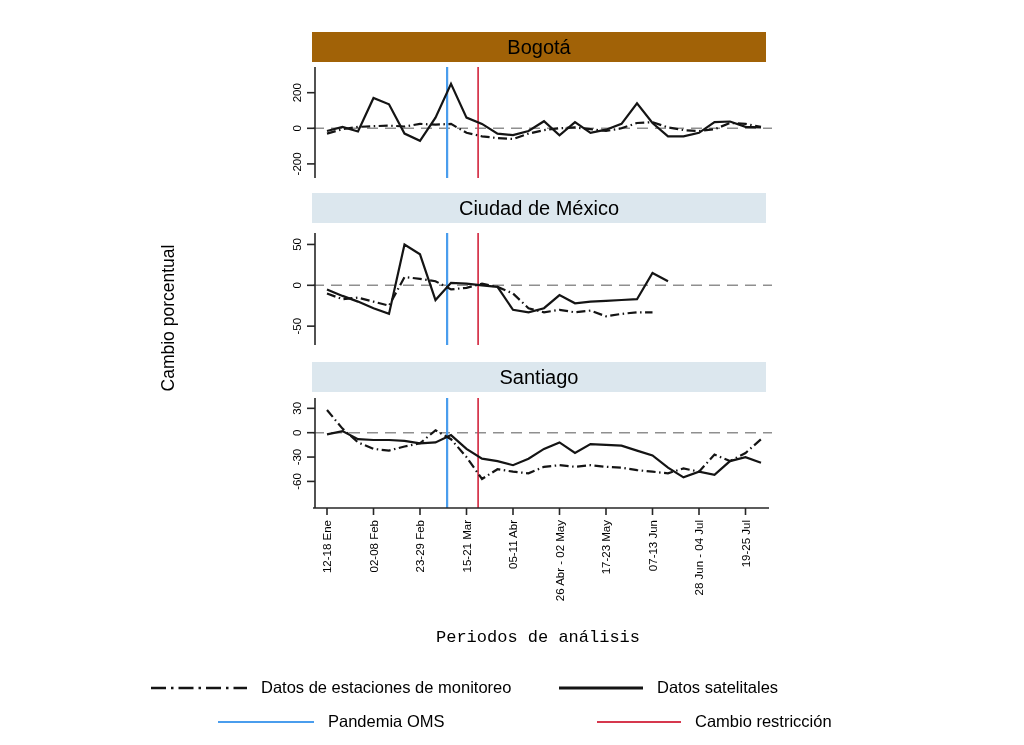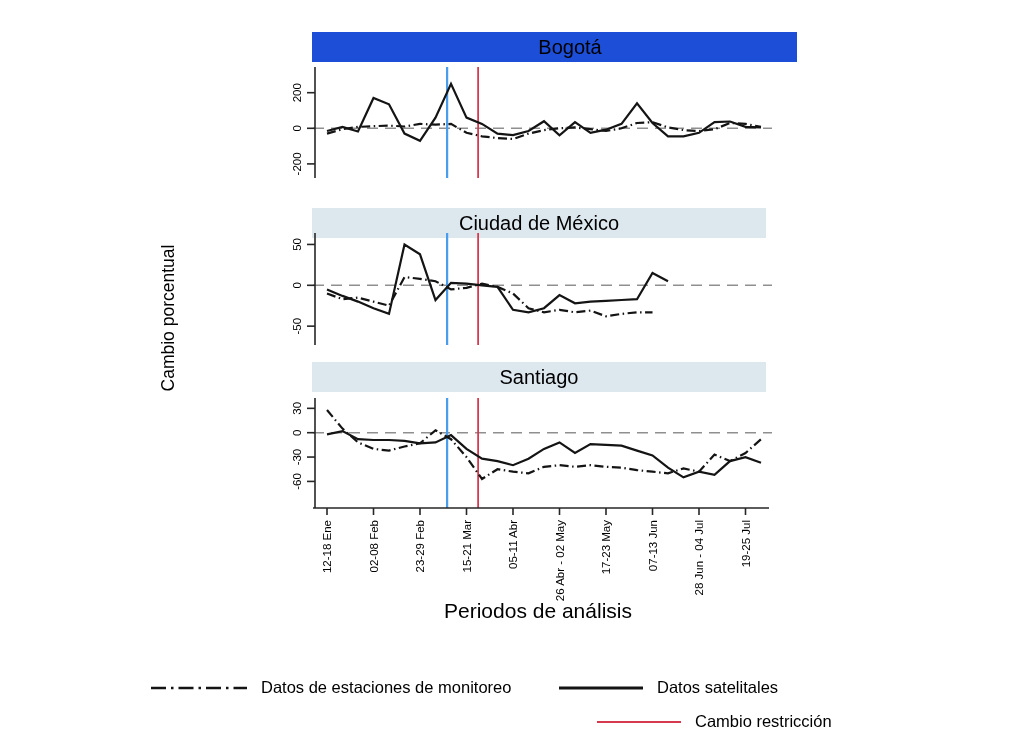--- a/index.html
+++ b/index.html
@@ -11,38 +11,38 @@
     position:absolute;left:312px;width:454px;height:30px;
     display:flex;align-items:center;justify-content:center;
     font-size:20px;line-height:30px;
   }
   .ylabel{
     position:absolute;left:168px;top:318px;
     transform:translate(-50%,-50%) rotate(-90deg);
     font-size:17.5px;white-space:nowrap;
   }
   .xlabel{
-    position:absolute;left:538px;top:611px;
+    position:absolute;left:538px;top:637px;
     transform:translate(-50%,-50%);
-    font-size:21px;white-space:nowrap;
+    font-size:17px;white-space:nowrap;font-family:Liberation Mono, monospace;
   }
   #chart-svg{position:absolute;left:0;top:0;}
   .legend-item{
     position:absolute;display:flex;align-items:center;gap:13px;
     font-size:16.5px;white-space:nowrap;
   }
   .legend-item svg{display:block;}
 </style>
 </head>
 <body>
 
 <div class="canvas">
 
-  <div class="panel-header" style="top: 32px; background: #1d4ed8; padding-left: 31px;">Bogotá</div>
-  <div class="panel-header" style="top: 208px; background: rgb(220, 231, 238);">Ciudad de México</div>
+  <div class="panel-header" style="top: 32px; background: #a16207;">Bogotá</div>
+  <div class="panel-header" style="top: 193px; background: rgb(220, 231, 238);">Ciudad de México</div>
   <div class="panel-header" style="top: 362px; background: rgb(220, 231, 238); text-align: center;">Santiago</div>
 
   <svg id="chart-svg" width="1024" height="745">
       <line x1="313" y1="128.3" x2="772" y2="128.3" stroke="#8f8f8f" stroke-width="1.6" stroke-dasharray="11 7"></line>
       <line x1="447.125" y1="67" x2="447.125" y2="178" stroke="#4a9ded" stroke-width="2.2"></line>
       <line x1="478.125" y1="67" x2="478.125" y2="178" stroke="#d6384e" stroke-width="1.8"></line>
       <line x1="315" y1="67" x2="315" y2="178" stroke="#262626" stroke-width="1.6"></line>
       <line x1="307" y1="163.9" x2="315" y2="163.9" stroke="#262626" stroke-width="1.6"></line>
       <text x="297" y="163.9" text-anchor="middle" dominant-baseline="central" transform="rotate(-90 297 163.9)" font-family="&quot;Liberation Sans&quot;, sans-serif" font-size="11.5px" fill="#000">-200</text>
       <line x1="307" y1="128.3" x2="315" y2="128.3" stroke="#262626" stroke-width="1.6"></line>
@@ -110,20 +110,26 @@
     <span>Datos de estaciones de monitoreo</span>
   </div>
 
   <div class="legend-item" style="left:558px;top:678px">
     <svg width="86" height="10">
       <line id="lg-satellite" x1="1" y1="5" x2="85" y2="5" stroke="#141414" stroke-width="2.8"></line>
     </svg>
     <span>Datos satelitales</span>
   </div>
 
+  <div class="legend-item" style="left:217px;top:712px">
+    <svg width="98" height="10">
+      <line id="lg-pandemic" x1="1" y1="5" x2="97" y2="5" stroke="#4a9ded" stroke-width="2.2"></line>
+    </svg>
+    <span>Pandemia OMS</span>
+  </div>
 
   <div class="legend-item" style="left:596px;top:712px">
     <svg width="86" height="10">
       <line id="lg-restriction" x1="1" y1="5" x2="85" y2="5" stroke="#d6384e" stroke-width="2.2"></line>
     </svg>
     <span>Cambio restricción</span>
   </div>
 
 </div>
 

